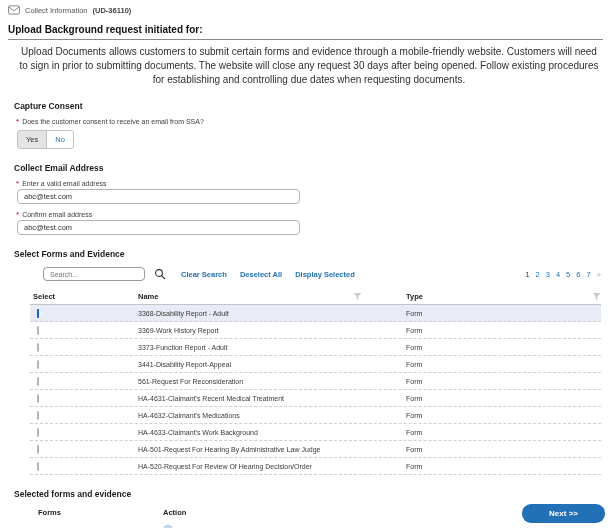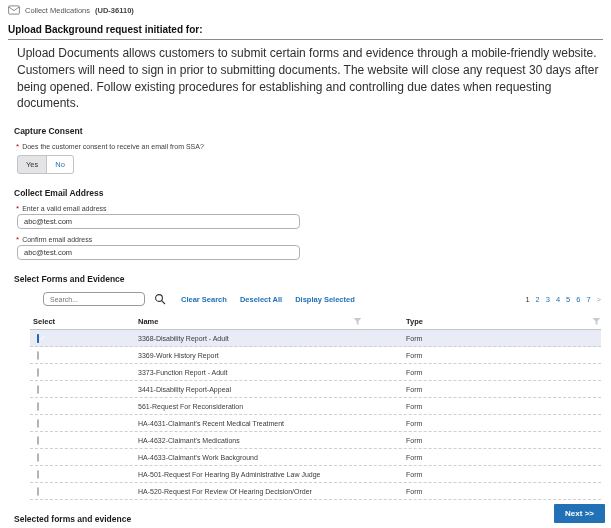--- a/index.html
+++ b/index.html
@@ -19,22 +19,23 @@
 
   
   .page-title {
     margin: 9px 8px 0 8px;
     font-size: 10px; font-weight: bold; color: #111;
     padding-bottom: 4px;
     border-bottom: 1px solid #8a8a8a;
   }
   .description {
     margin: 5px 10px 0 17px;
-    font-size: 12px; line-height: 1.4; color: #2f2f2f;
+    font-size: 10px; line-height: 1.4; color: #2f2f2f;
     max-width: 585px;
+    text-align: center;
   }
 
   .section-heading {
     margin: 14px 8px 0 14px;
     font-size: 8.5px; font-weight: bold; color: #1c1c1c;
   }
   .field-label {
     margin: 7px 8px 2px 16px;
     font-size: 7px; color: #3d3d3d;
     display: flex; align-items: center; gap: 3px;
@@ -111,35 +112,35 @@
   
   .summary-table { margin: 5px 8px 0 38px; }
   .s-head { display: grid; grid-template-columns: 125px 1fr; font-size: 7.5px; font-weight: bold; color: #222; padding: 4px 0; }
   .s-row  { display: grid; grid-template-columns: 125px 1fr; font-size: 7px; color: #3a3a3a; padding: 3px 0; align-items: center; }
   .trash { width: 10px; height: 11px; cursor: pointer; }
 
   .next-btn {
     font-family: inherit;
     position: absolute; right: 6px; bottom: 5px;
     background: #2271b6; color: #fff; font-size: 8px; font-weight: bold;
-    border: none; border-radius: 1px; padding: 5px 11px; cursor: pointer;
+    border: none; border-radius: 9px; padding: 5px 27px; cursor: pointer;
   }
 </style>
 </head>
 <body>
 
 
 
 
 <div class="topbar">
   <svg class="envelope" viewBox="0 0 14 11">
     <rect x="0.7" y="0.7" width="12.6" height="9.6" rx="1.4" fill="none" stroke="#777" stroke-width="1"></rect>
     <path d="M1 2 L7 6.3 L13 2" fill="none" stroke="#777" stroke-width="1"></path>
   </svg>
-  <span class="app-label">Collect Medications</span>
+  <span class="app-label">Collect Information</span>
   <span class="app-id">(UD-36110)</span>
 </div>
 
 
 <div class="page-title">Upload Background request initiated for:</div>
 <div class="description">Upload Documents allows customers to submit certain forms and evidence through a mobile-friendly website. Customers will need to sign in prior to submitting documents. The website will close any request 30 days after being opened. Follow existing procedures for establishing and controlling due dates when requesting documents.</div>
 
 
 <div class="section-heading">Capture Consent</div>
 <div class="field-label">

